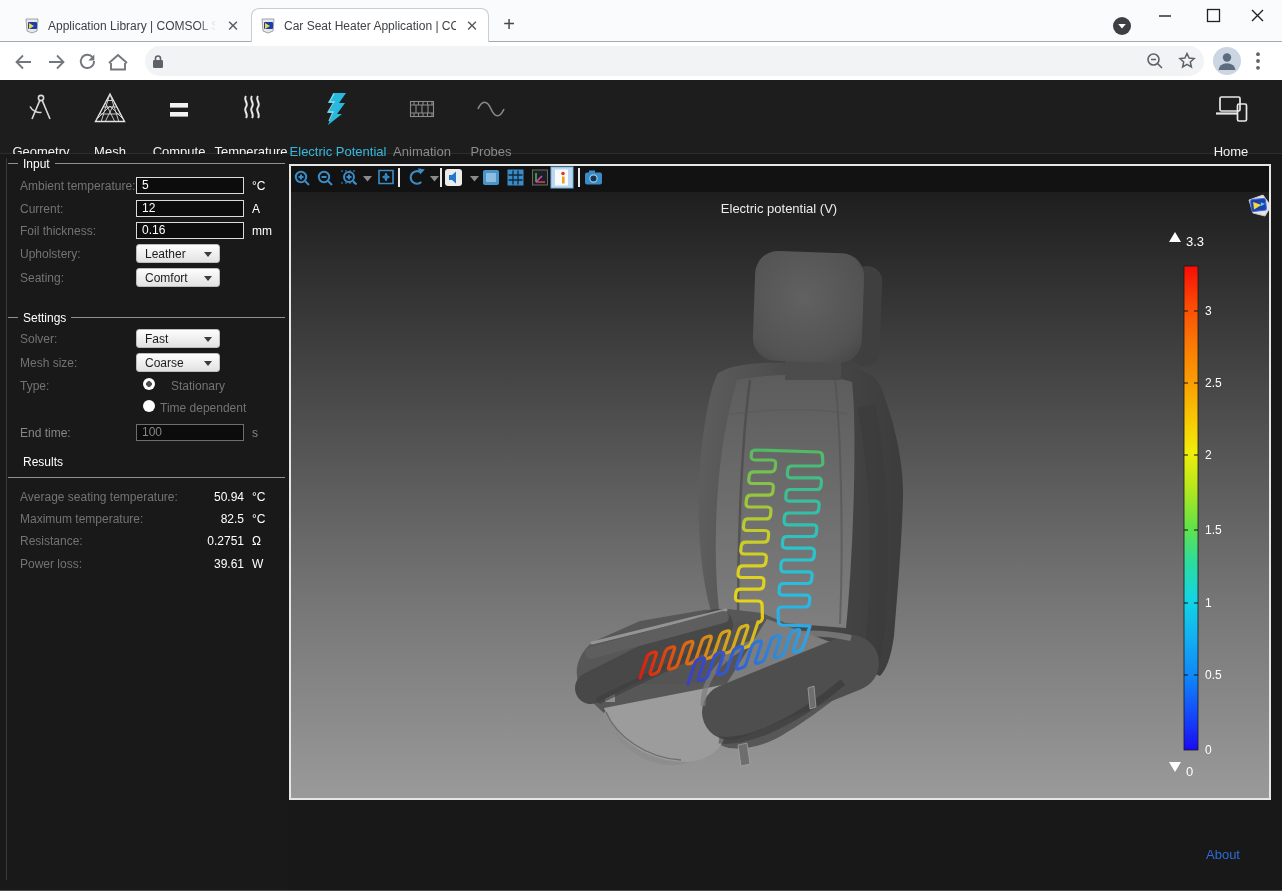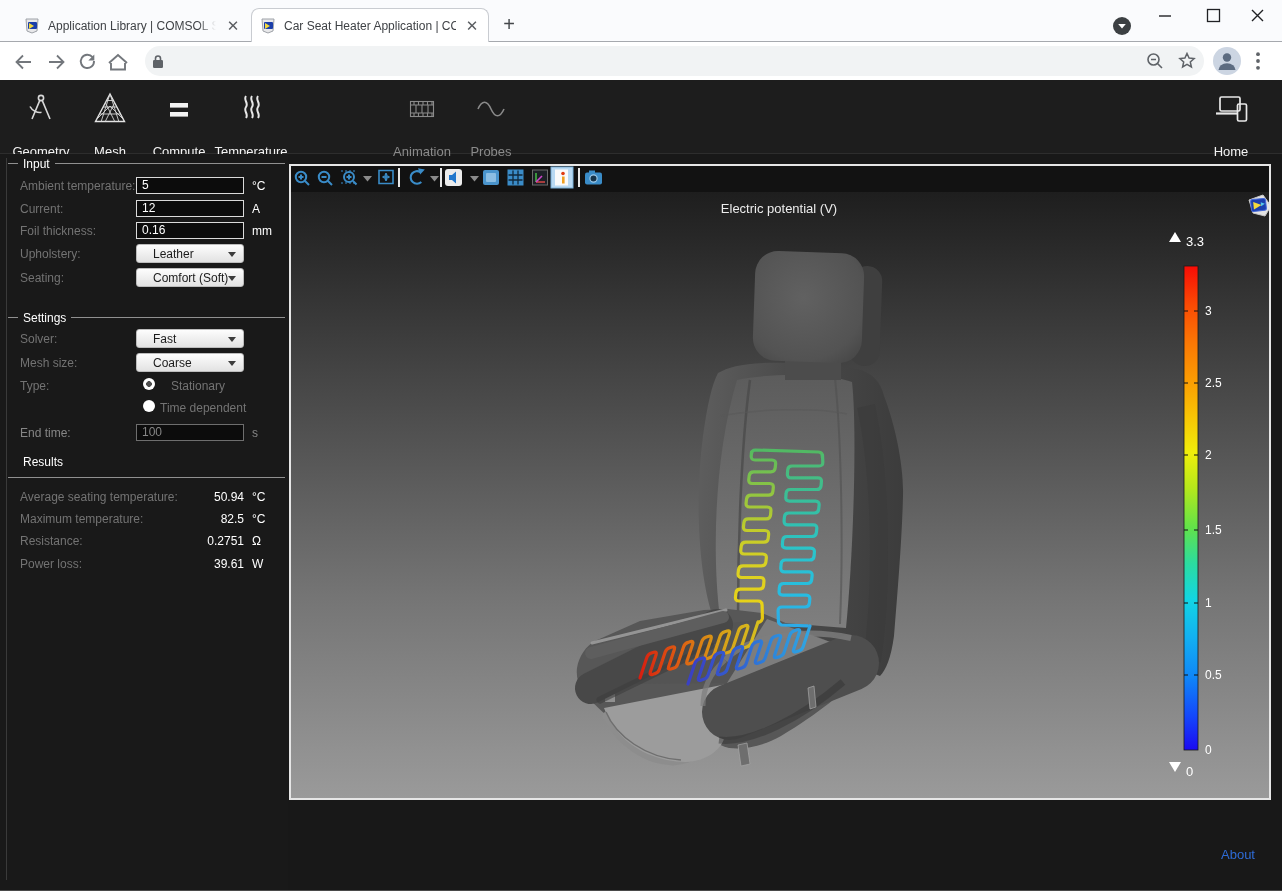--- a/index.html
+++ b/index.html
@@ -23,29 +23,29 @@
 .tbbtn .lbl{margin-top:18px}
 .dis{color:#8a8a8a}
 
 #panel{position:absolute;left:0;top:74px;width:288px;height:737px;background:#191919}
 #panel .vline{position:absolute;left:6px;top:4px;width:1px;height:722px;background:#3a3a3a}
 .sect{position:absolute;left:8px;width:277px;height:1px;background:#909090}
 .sectlbl{position:absolute;left:18px;color:#fff;font-size:12px;background:#191919;padding:0 5px}
 .flabel{position:absolute;left:20px;color:#737373;font-size:12px;white-space:nowrap}
 .funit{position:absolute;left:252px;color:#fff;font-size:12px}
 .tbox{position:absolute;left:136px;width:108px;height:17px;background:#0c0c0c;border:1px solid #dadada;color:#fff;font-size:12px;line-height:15px;padding-left:5px}
-.dd{position:absolute;left:136px;width:108px;height:19px;border-radius:3px;background:linear-gradient(#fdfdfd,#e2e2e2);border:1px solid #bcbcbc;color:#1b1b1b;font-size:12px;line-height:18px;padding-left:16px}
+.dd{position:absolute;left:136px;width:84px;height:19px;border-radius:3px;background:linear-gradient(#fdfdfd,#e2e2e2);border:1px solid #bcbcbc;color:#1b1b1b;font-size:12px;line-height:18px;padding-left:8px}
 .dd:after{content:"";position:absolute;right:7px;top:7px;border-left:4.5px solid transparent;border-right:4.5px solid transparent;border-top:5px solid #3c3c3c}
 .radio{position:absolute;left:143px;width:12px;height:12px;border-radius:50%;background:#fff}
 .radio.sel{background:radial-gradient(circle,#4e4e4e 0 31%,#fff 36%)}
 .rval{position:absolute;left:136px;width:108px;text-align:right;color:#fff;font-size:12px}
 .gray{color:#868686}
 
 #gfx{position:absolute;left:289px;top:84px;width:982px;height:636px;border:2px solid #e6e6e6}
-#about{position:absolute;left:1206px;top:767px;width:64px;text-align:center;color:#2e6bd6;font-size:13px}
+#about{position:absolute;left:1206px;top:767px;width:64px;text-align:left;color:#2e6bd6;font-size:13px}
 </style></head><body>
 <div id="win">
 
 <div id="tabstrip">
   <svg class="abs" style="left:24px;top:18px" width="16" height="16" viewBox="0 0 16 16">
         <path d="M2 1h12l-1 12-5 2-5-2z" fill="#e8e8ea" stroke="#9ea2a8" stroke-width="1"></path>
         <rect x="4" y="4" width="9" height="7" rx="1" fill="#1b3faa"></rect>
         <path d="M5 5l5 3-5 3z" fill="#f3d93c"></path>
       </svg>
   <div class="tab-title fade" style="left:48px;width:168px">Application Library | COMSOL Ser</div>
@@ -132,20 +132,27 @@
             <rect x="8" y="11" width="18" height="4.6" fill="#f2f2f2"></rect>
             <rect x="8" y="20" width="18" height="4.6" fill="#f2f2f2"></rect>
           </svg>
     <div class="lbl">Compute</div>
   </div>
   <div class="tbbtn" style="left:213px;width:76px">
     <svg width="34" height="34" viewBox="0 0 34 34" fill="none" stroke="#e8e8e8" stroke-width="2">
             <path d="M12 4c-3 4 3 7 0 11s3 7 0 11M18 4c-3 4 3 7 0 11s3 7 0 11M24 4c-3 4 3 7 0 11s3 7 0 11"></path>
           </svg>
     <div class="lbl">Temperature</div>
+  </div>
+  <div class="tbbtn" style="left:289px;width:98px;color:#35b9dd">
+    <svg width="34" height="34" viewBox="0 0 34 34">
+            <path d="M12 1h13l-7 10 6 0-8 11 5 0L7 33l5-12h-5l6-10h-5z" fill="#27bade"></path>
+            <path d="M13 2L8 10h5l-6 10h5l-4 9" fill="none" stroke="#8ae6f5" stroke-width="1.3" opacity=".9"></path>
+          </svg>
+    <div class="lbl">Electric Potential</div>
   </div>
   <div class="tbbtn dis" style="left:388px;width:68px">
     <svg width="34" height="34" viewBox="0 0 34 34">
             <g stroke="#8a8a8a" stroke-width="1.1" fill="none">
               <rect x="5.5" y="9.5" width="23" height="15"></rect>
               <path d="M5.5 13h23M5.5 21h23"></path>
               <path d="M9 9.5v3.5M13.5 9.5v3.5M18 9.5v3.5M22.5 9.5v3.5M27 9.5v3.5M9 21v3.5M13.5 21v3.5M18 21v3.5M22.5 21v3.5M27 21v3.5"></path>
               <path d="M11 13v8M17 13v8M23 13v8"></path>
             </g>
           </svg>

